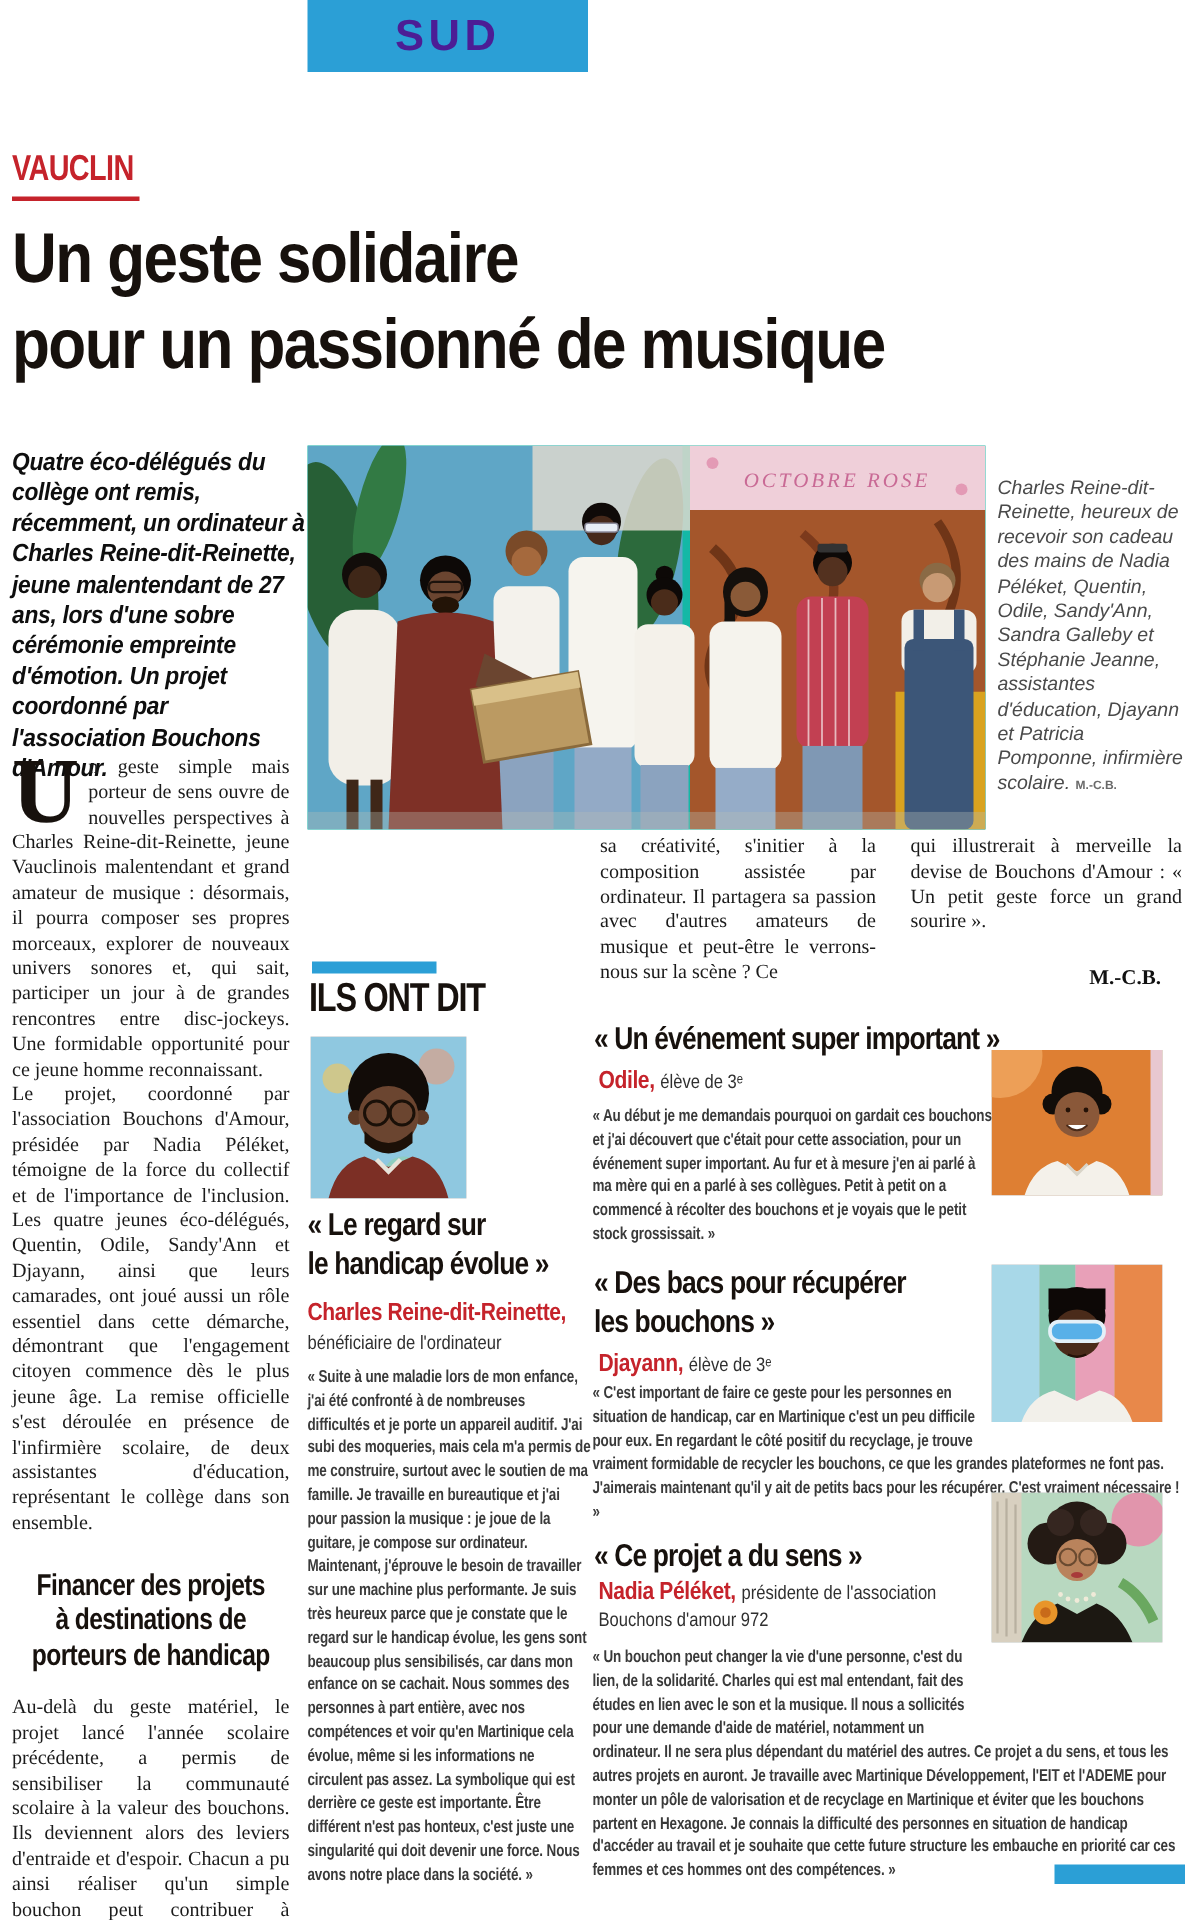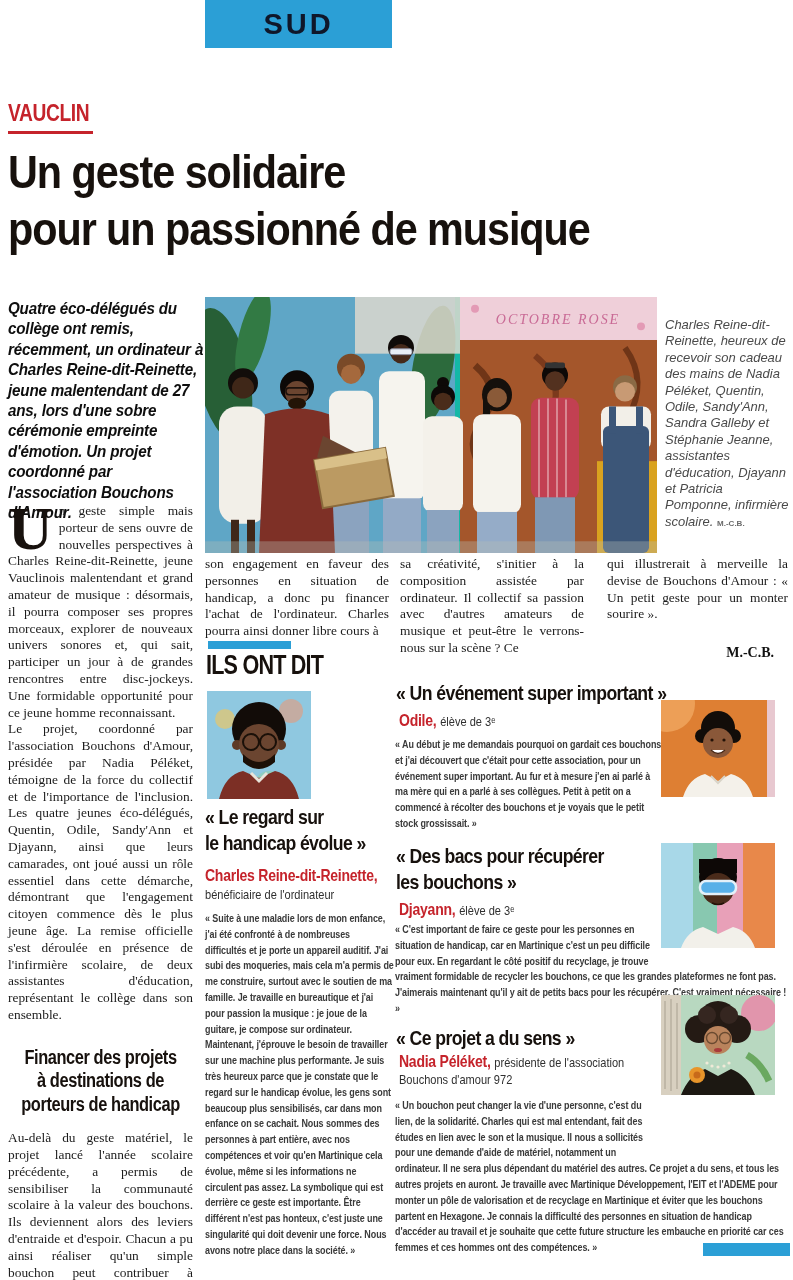--- a/index.html
+++ b/index.html
@@ -9,21 +9,21 @@
   }
   *{box-sizing:border-box;margin:0;padding:0}
   html,body{background:#fff}
   body{font-family:"Liberation Sans",sans-serif;color:#1d1d1d}
   #page{position:relative;width:793px;height:1280px;background:#fff;overflow:hidden;margin:0 auto}
   .abs{position:absolute}
 
   
   .sud-banner{left:205px;top:0;width:187px;height:48px;background:var(--accent-blue);
     display:flex;align-items:center;justify-content:center}
-  .sud-banner span{color:#0f172a;font-weight:700;font-size:29px;letter-spacing:3px}
+  .sud-banner span{color:#4c1d95;font-weight:700;font-size:29px;letter-spacing:3px}
 
   .kicker{left:8px;top:99px;color:var(--brand-red);font-weight:800;font-size:24px;
     transform:scaleX(.8);transform-origin:0 0;letter-spacing:-.5px;white-space:nowrap}
   .kicker-rule{left:8px;top:131px;width:85px;height:3px;background:var(--brand-red)}
 
   .headline{left:8px;top:143px;width:800px;font-weight:800;font-size:47px;line-height:57px;
     color:var(--ink);letter-spacing:-1.2px;white-space:pre-line;
     transform:scaleX(.88);transform-origin:0 0}
 
   .lede{left:8px;top:298px;width:213px;font-style:italic;font-weight:600;font-size:16.5px;
@@ -172,23 +172,22 @@
 
   <div class="abs serif-body col1">
     <p><span class="dropcap">U</span><span>n geste simple mais porteur de sens ouvre de nouvelles perspectives à Charles Reine-dit-Reinette, jeune Vauclinois malentendant et grand amateur de musique : désormais, il pourra composer ses propres morceaux, explorer de nouveaux univers sonores et, qui sait, participer un jour à de grandes rencontres entre disc-jockeys. Une formidable opportunité pour ce jeune homme reconnaissant.</span></p>
     <p>Le projet, coordonné par l'association Bouchons d'Amour, présidée par Nadia Péléket, témoigne de la force du collectif et de l'importance de l'inclusion. Les quatre jeunes éco-délégués, Quentin, Odile, Sandy'Ann et Djayann, ainsi que leurs camarades, ont joué aussi un rôle essentiel dans cette démarche, démontrant que l'engagement citoyen commence dès le plus jeune âge. La remise officielle s'est déroulée en présence de l'infirmière scolaire, de deux assistantes d'éducation, représentant le collège dans son ensemble.</p>
     <h3 class="subhead">Financer des projets
 à destinations de
 porteurs de handicap</h3>
     <p>Au-delà du geste matériel, le projet lancé l'année scolaire précédente, a permis de sensibiliser la communauté scolaire à la valeur des bouchons. Ils deviennent alors des leviers d'entraide et d'espoir. Chacun a pu ainsi réaliser qu'un simple bouchon peut contribuer à changer des vies.</p>
 
   </div>
-  <div class="abs serif-body col2">son engagement en faveur des personnes en situation de handicap, a donc pu financer l'achat de l'ordinateur. Charles pourra ainsi donner libre cours à</div>
-  <div class="abs serif-body col3">sa créativité, s'initier à la composition assistée par ordinateur. Il collectif sa passion avec d'autres amateurs de musique et peut-être le verrons-nous sur la scène ? Ce</div>
-  <div class="abs serif-body col4">qui illustrerait à merveille la devise de Bouchons d'Amour : « Un petit geste pour un monter sourire ».</div>
+  <div class="abs serif-body col3">sa créativité, s'initier à la composition assistée par ordinateur. Il partagera sa passion avec d'autres amateurs de musique et peut-être le verrons-nous sur la scène ? Ce</div>
+  <div class="abs serif-body col4">qui illustrerait à merveille la devise de Bouchons d'Amour : « Un petit geste force un grand sourire ».</div>
   <div class="abs signature">M.-C.B.</div>
 
   <div class="abs bar ils-bar"></div>
   <div class="abs ils-title">ILS ONT DIT</div>
 
   <div class="abs headshot" style="left:207px;top:691px;width:104px;height:108px">
     <svg width="104" height="108" viewBox="0 0 104 108">
       <rect width="104" height="108" fill="#8fc8e0"></rect>
       <circle cx="18" cy="28" r="10" fill="#e8c668" opacity=".7"></circle>
       <circle cx="84" cy="20" r="12" fill="#e89a78" opacity=".6"></circle>

